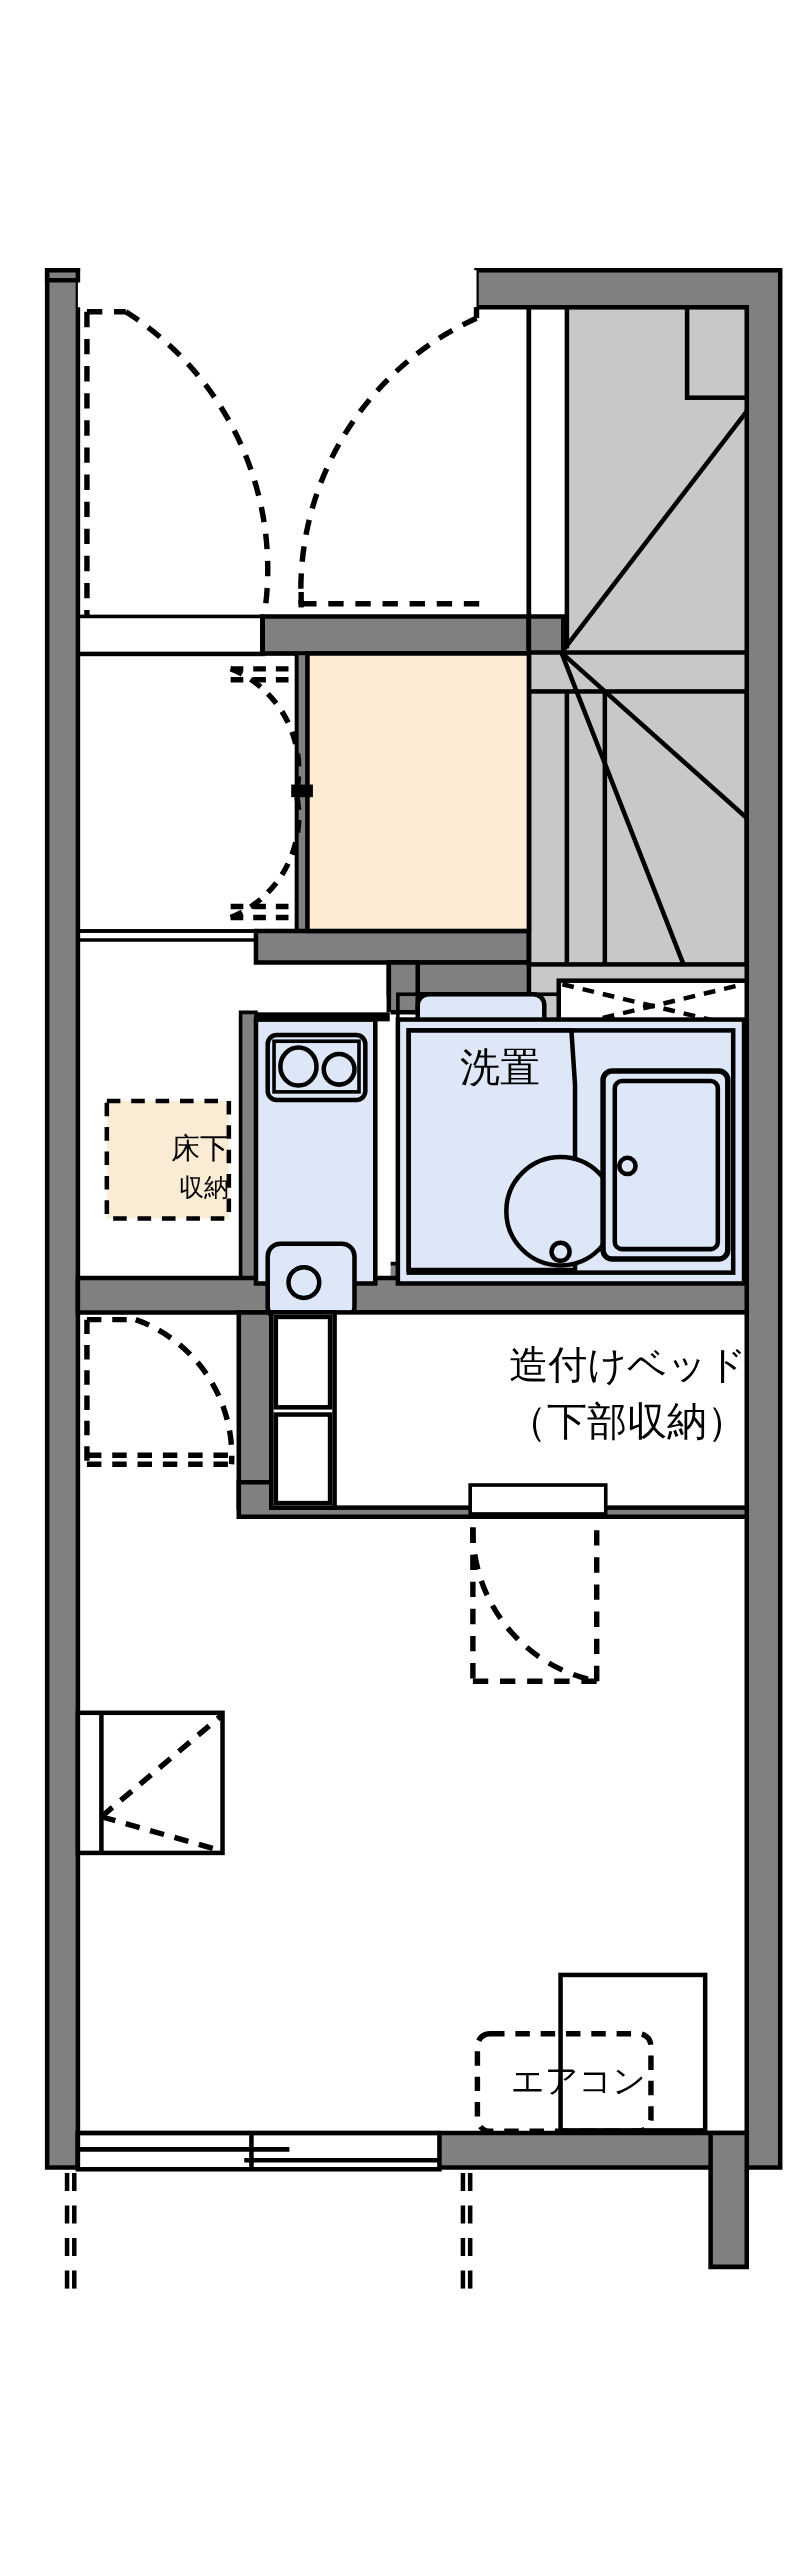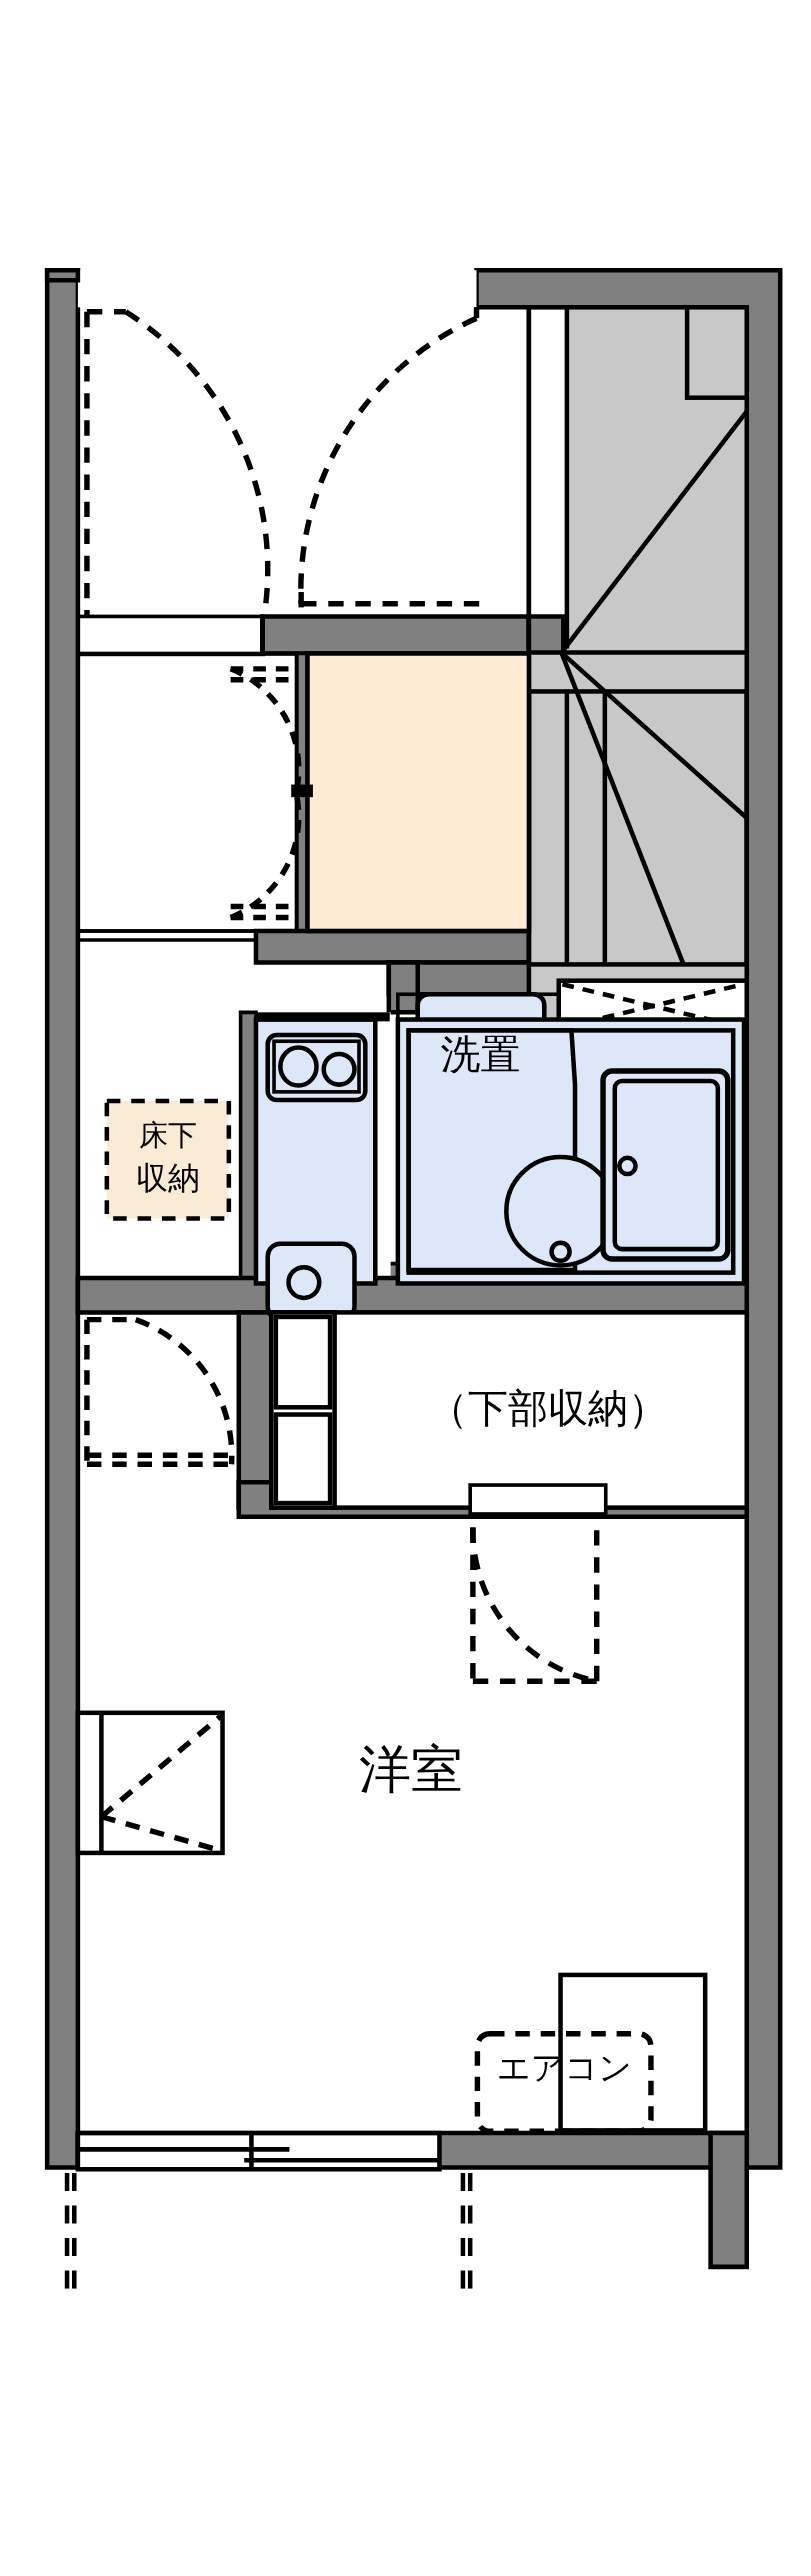--- a/index.html
+++ b/index.html
@@ -1,20 +1,20 @@
 <!DOCTYPE html>
 <html style="font-size:14.5px"><head>
 <meta charset="utf-8">
 <style>
   html,body{margin:0;padding:0;background:#ffffff;}
   body{font-family:"Liberation Sans","DejaVu Sans",sans-serif;}
   #stage{position:relative;width:812px;height:2576px;background:#ffffff;overflow:hidden;}
   #plan{position:absolute;left:0;top:0;width:812px;height:2576px;}
-  .lbl{position:absolute;white-space:pre;text-align:center;color:#000;
-       font-family:"DejaVu Sans","Liberation Sans",sans-serif;line-height:1.12;}
+  .lbl{position:absolute;white-space:pre;text-align:right;color:#000;
+       font-family:"DejaVu Sans","Liberation Sans",sans-serif;line-height:1.12;margin-top:13px;}
 </style>
 </head>
 <body>
 
 <div id="stage">
 
   <svg id="plan" viewBox="0 0 898 2850" xmlns="http://www.w3.org/2000/svg">
 
     <g>
 
@@ -239,22 +239,22 @@
         <line x1="512" y1="2404" x2="512" y2="2540"></line>
         <line x1="520" y1="2404" x2="520" y2="2540"></line>
       </g>
     </g>
 
   </svg>
 
   <div class="lbl" style="left:421px; top:1032px; width:119px; font-size:40px; font-weight:400;">洗置</div>
 
   <div class="lbl" style="left:107px; top:1119px; width:122px; font-size:29px;">床下</div>
-  <div class="lbl" style="left:107px; top:1161px; width:122px; font-size:32px;">収納</div>
-
+  <div class="lbl" style="left:107px; top:1161px; width:122px; font-size:25px;">収納</div>
+
+  <div class="lbl" style="left:349px; top:1330px; width:398px; font-size:39px;">造付けベッド</div>
   <div class="lbl" style="left:349px; top:1386px; width:398px; font-size:40px;">（下部収納）</div>
 
-  <div class="lbl" style="left:298px; top:1740px; width:226px; font-size:52px;">洋室</div>
 
   <div class="lbl" style="left:483px; top:2050px; width:163px; font-size:33px;">エアコン</div>
 
 </div>
 
 
 </body></html>

